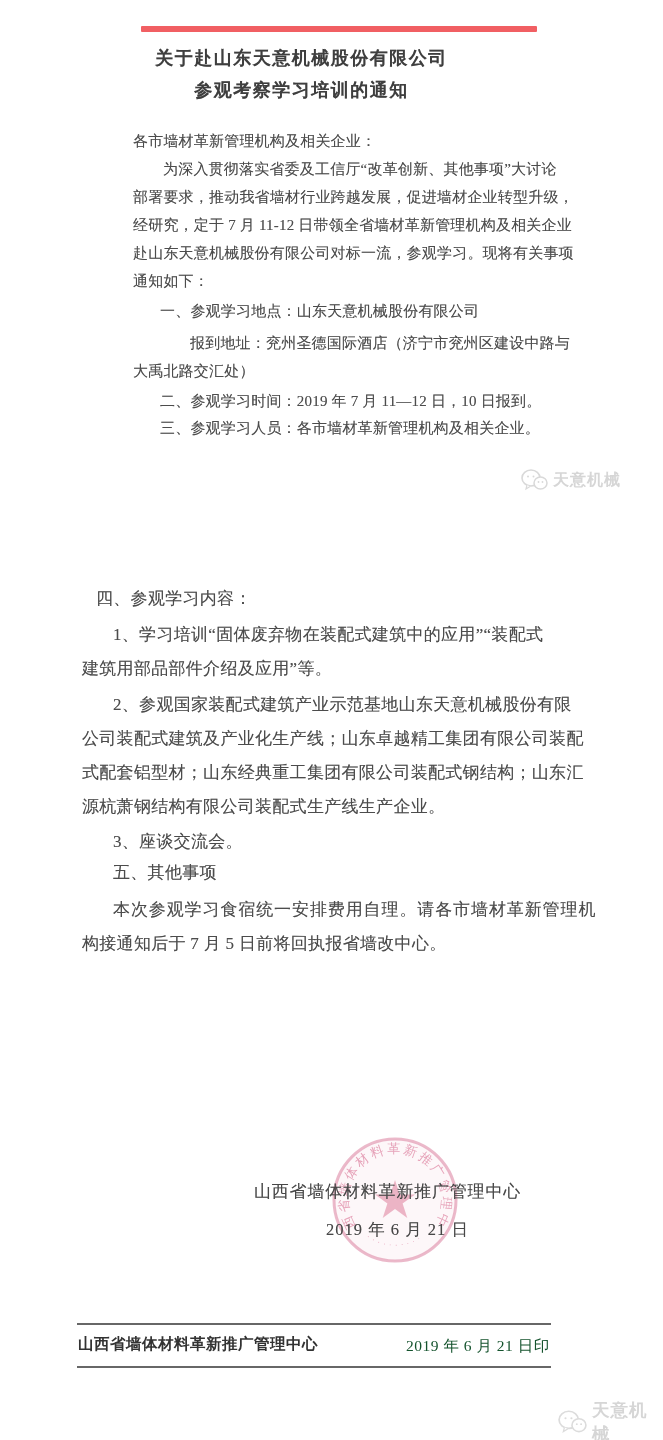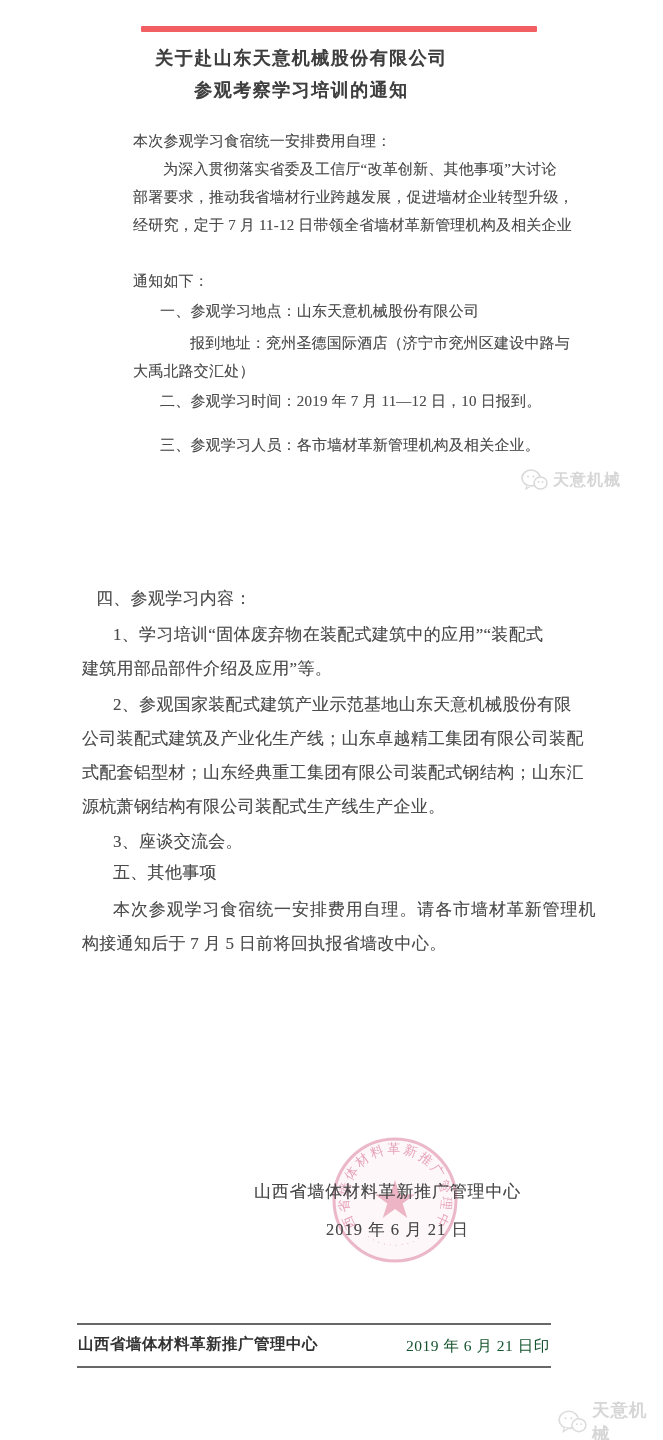--- a/index.html
+++ b/index.html
@@ -29,30 +29,31 @@
 </head>
 <body>
 
 <div id="page">
 
   <div class="redline"></div>
 
   <div class="title" style="top:46px;">关于赴山东天意机械股份有限公司</div>
   <div class="title" style="top:78px;">参观考察学习培训的通知</div>
 
-  <div class="ln s1" style="left:133px;top:131px;">本次参观学习食宿统一安排费用自理：</div>
+  <div class="ln s1" style="left:133px;top:131px;">各市墙材革新管理机构及相关企业：</div>
   <div class="ln s1" style="left:163px;top:159px;">为深入贯彻落实省委及工信厅“改革创新、其他事项”大讨论</div>
   <div class="ln s1" style="left:133px;top:187px;">部署要求，推动我省墙材行业跨越发展，促进墙材企业转型升级，</div>
   <div class="ln s1" style="left:133px;top:215px;">经研究，定于 7 月 11-12 日带领全省墙材革新管理机构及相关企业</div>
+  <div class="ln s1" style="left:133px;top:243px;">赴山东天意机械股份有限公司对标一流，参观学习。现将有关事项</div>
   <div class="ln s1" style="left:133px;top:271px;">通知如下：</div>
   <div class="ln s1" style="left:160px;top:301px;">一、参观学习地点：山东天意机械股份有限公司</div>
   <div class="ln s1" style="left:190px;top:333px;">报到地址：兖州圣德国际酒店（济宁市兖州区建设中路与</div>
   <div class="ln s1" style="left:133px;top:361px;">大禹北路交汇处）</div>
   <div class="ln s1" style="left:160px;top:391px;">二、参观学习时间：2019 年 7 月 11—12 日，10 日报到。</div>
-  <div class="ln s1" style="left:160px;top:435px;">三、参观学习人员：各市墙材革新管理机构及相关企业。</div>
+  <div class="ln s1" style="left:160px;top:418px;">三、参观学习人员：各市墙材革新管理机构及相关企业。</div>
 
   <div class="wm" style="left:521px;top:468px;font-size:16px;">
     <span>
       <svg width="27" height="24" viewBox="0 0 27 24">
         <ellipse cx="10" cy="10" rx="9" ry="8" fill="none" stroke="#d9d9d9" stroke-width="1.6"></ellipse>
         <circle cx="7" cy="8.5" r="1" fill="#d9d9d9"></circle>
           <circle cx="12.5" cy="8.5" r="1" fill="#d9d9d9"></circle>
         <ellipse cx="19.5" cy="15" rx="6.5" ry="6" fill="#ffffff" stroke="#d9d9d9" stroke-width="1.5"></ellipse>
         <circle cx="17.5" cy="14" r="0.9" fill="#d9d9d9"></circle>
           <circle cx="21.5" cy="14" r="0.9" fill="#d9d9d9"></circle>

